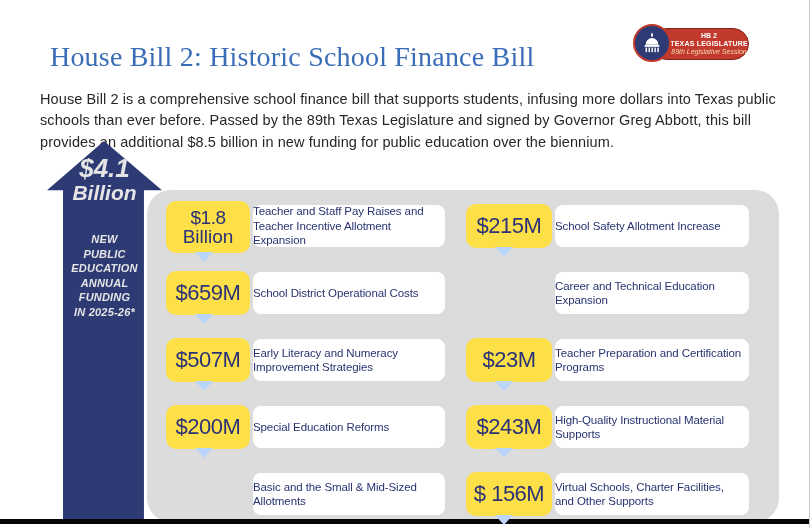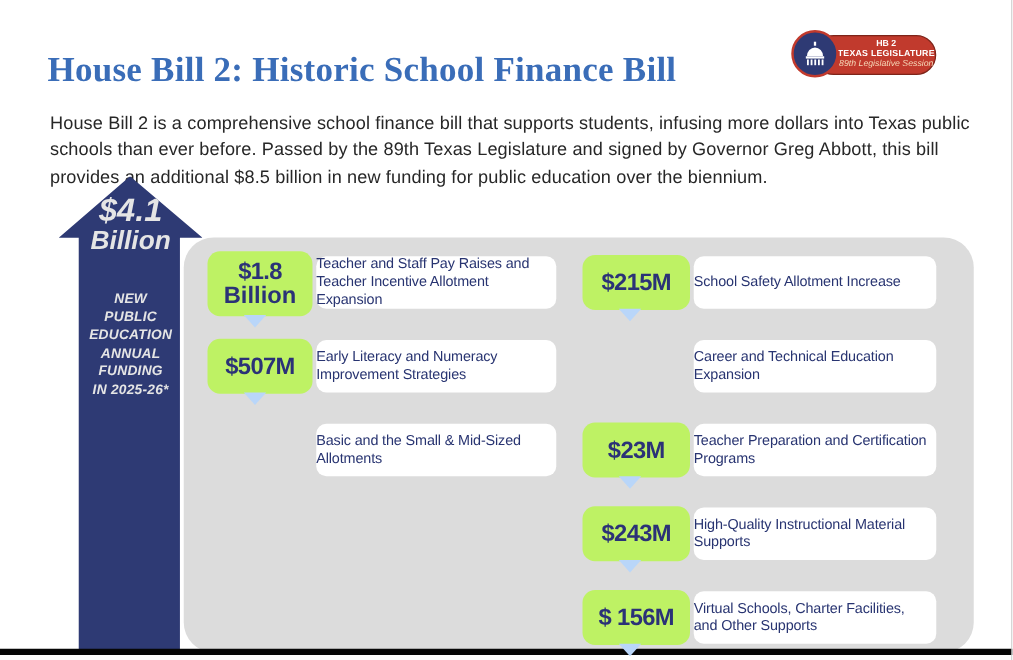--- a/index.html
+++ b/index.html
@@ -2,22 +2,22 @@
 <html><head>
 <meta charset="utf-8">
 <style>
   html,body{margin:0;padding:0;}
   body{
     width:810px;height:528px;position:relative;background:#ffffff;overflow:hidden;
     font-family:"Liberation Sans", sans-serif;
   }
   
   .title{
-    position:absolute;left:38px;top:22px;width:600px;
-    font-family:"Liberation Serif", serif;font-weight:700;font-size:28px;
+    position:absolute;left:50px;top:22px;width:600px;
+    font-family:"Liberation Serif", serif;font-weight:400;font-size:28px;
     color:#3a6db8;letter-spacing:.2px;
   }
   .badge{position:absolute;left:633px;top:24px;width:118px;height:40px;}
   .badge-pill{
     position:absolute;left:18px;top:4px;width:98px;height:32px;
     background:#c13a2d;border:1px solid #7e2419;border-radius:16px;
     display:flex;flex-direction:column;justify-content:center;align-items:center;
     padding-left:18px;box-sizing:border-box;
   }
   .badge-pill .l1{font-size:7px;font-weight:700;color:#ffffff;line-height:1.15;}
@@ -51,26 +51,26 @@
     position:absolute;left:147px;top:190px;width:632px;height:332px;
     background:#dcdcdc;border-radius:24px;
   }
   
   .col{position:absolute;top:204px;}
   .col-left{left:166px;width:280px;}
   .col-right{left:466px;width:280px;}
   .item{position:relative;height:44px;margin-bottom:23px;}
   .tag{
     position:absolute;left:0;top:0;width:84px;height:44px;
-    background:#bef264;border-radius:10px;
+    background:#fde047;border-radius:10px;
     display:flex;flex-direction:column;align-items:center;justify-content:center;
-    color:#2b3277;font-weight:700;z-index:2;
+    color:#2b3277;font-weight:400;z-index:2;
   }
   .col-right .tag{width:86px;}
-  .tag .a{font-size:19px;letter-spacing:-0.5px;line-height:1.0;}
+  .tag .a{font-size:22px;letter-spacing:-0.5px;line-height:1.0;}
   .tag .u{font-size:19px;line-height:1.05;}
   .tag .u:empty{display:none;}
   .tag.two-line{height:52px;top:-3px;}
   .tag.two-line .a{font-size:19px;}
   .tag .tail{
     position:absolute;bottom:-9px;left:34%;width:0;height:0;
     border-left:9px solid transparent;border-right:9px solid transparent;
     border-top:10px solid #b9d6f9;
   }
   .card{
@@ -133,32 +133,52 @@
     <div class="tag two-line">
       <span class="a">$1.8</span>
       <span class="u">Billion</span>
       <div class="tail"></div>
     </div>
     <div class="card">
       <span>Teacher and Staff Pay Raises and Teacher Incentive Allotment Expansion</span>
     </div>
   </div>
 
+  <div class="item">
+    <div class="tag">
+      <span class="a">$659M</span>
+
+      <div class="tail"></div>
+    </div>
+    <div class="card">
+      <span>School District Operational Costs</span>
+    </div>
+  </div>
 
   <div class="item">
     <div class="tag">
       <span class="a">$507M</span>
 
       <div class="tail"></div>
     </div>
     <div class="card">
       <span>Early Literacy and Numeracy Improvement Strategies</span>
     </div>
   </div>
 
+  <div class="item">
+    <div class="tag">
+      <span class="a">$200M</span>
+
+      <div class="tail"></div>
+    </div>
+    <div class="card">
+      <span>Special Education Reforms</span>
+    </div>
+  </div>
 
   <div class="item">
     <div class="card">
       <span>Basic and the Small &amp; Mid-Sized Allotments</span>
     </div>
   </div>
 
 </div>
 
 <div class="col col-right">

